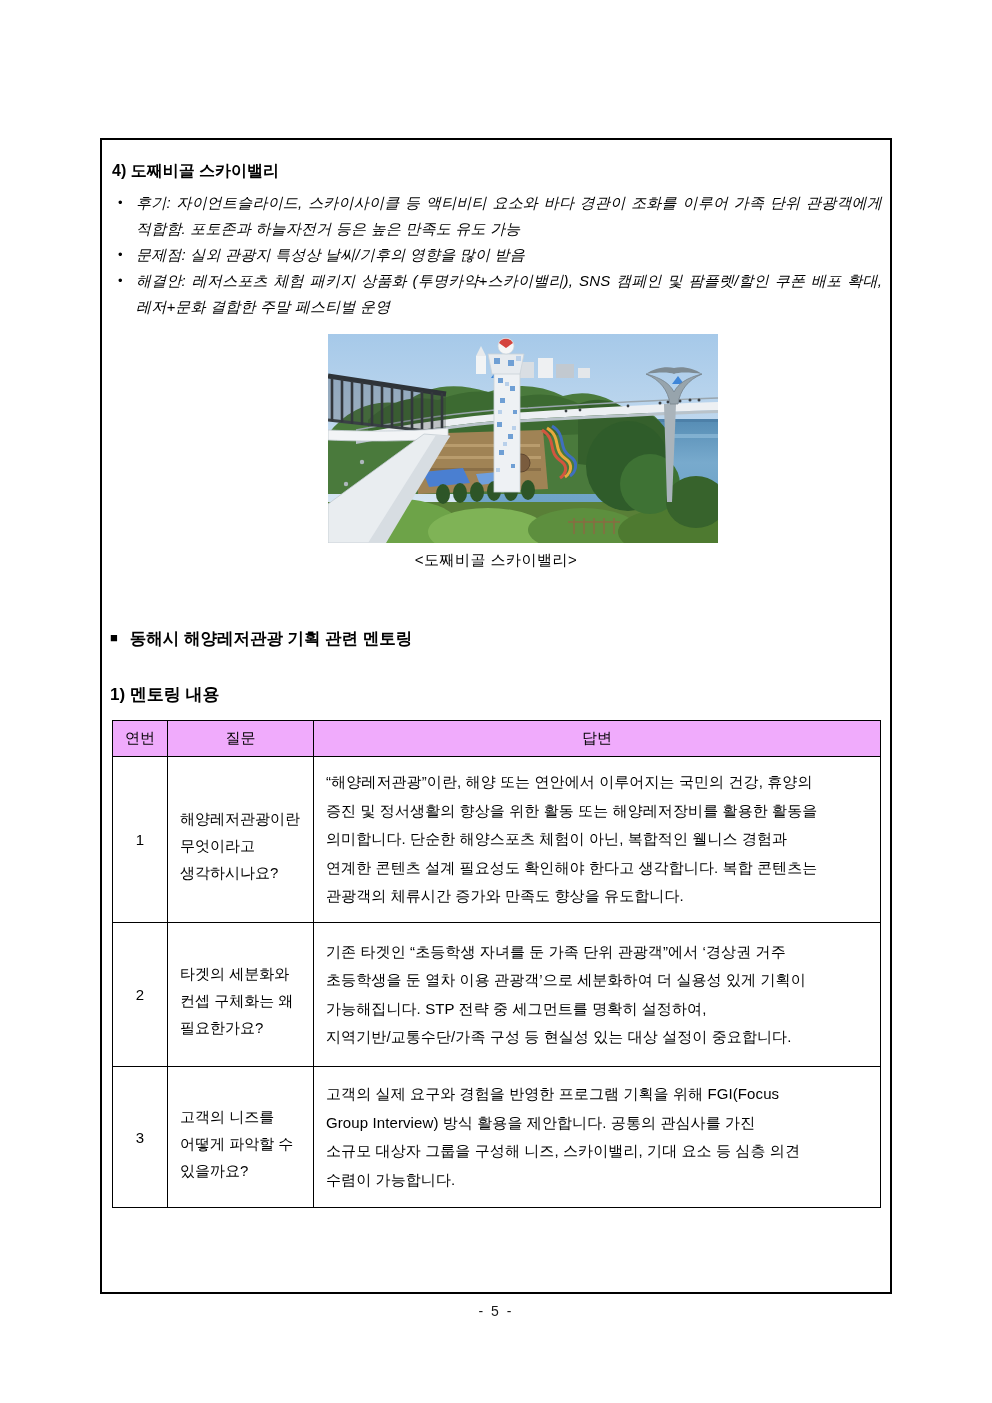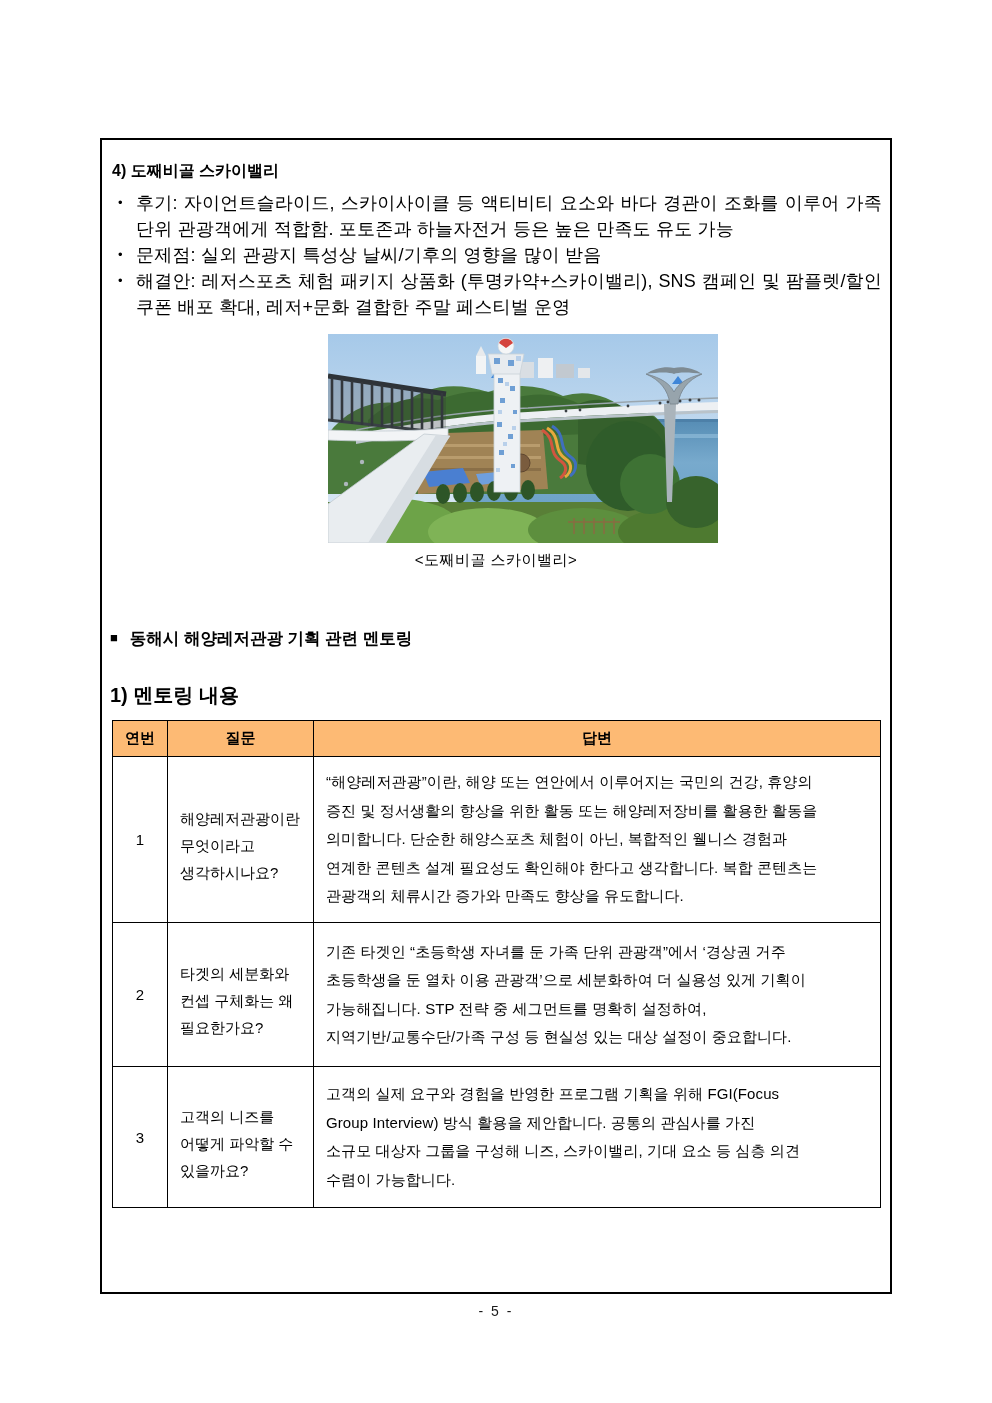--- a/index.html
+++ b/index.html
@@ -17,45 +17,45 @@
   .sec4-heading{
     margin:20px 0 0 2px;font-size:16px;font-weight:bold;line-height:22px;
   }
   .bullets{margin-top:8px;}
   .bullet-row{display:flex;align-items:flex-start;}
   .bullet-glyph{
     width:26px;flex:0 0 26px;text-align:left;padding-left:8px;
     font-size:13px;line-height:26px;box-sizing:border-box;
   }
   .bullet-text{
-    flex:1;font-size:18px;line-height:26px;
-    text-align:justify;word-break:break-all;letter-spacing:.2px;
+    flex:1;font-size:15px;line-height:26px;
+    text-align:justify;word-break:break-all;letter-spacing:.2px;font-style:italic;
   }
   .photo-figure{margin:14px auto 0 auto;width:336px;}
   .photo-frame{width:390px;height:209px;display:block;}
   .photo-caption{
     text-align:center;font-size:15px;margin-top:8px;letter-spacing:.5px;
   }
   .section-title{
     margin:56px 0 0 0;font-size:16.5px;font-weight:bold;line-height:24px;
     display:flex;align-items:center;
   }
   .square-marker{font-size:13px;margin-right:12px;line-height:24px;}
   .subsection-title{
-    margin:34px 0 0 0;font-size:20px;font-weight:bold;line-height:22px;
+    margin:34px 0 0 0;font-size:17px;font-weight:bold;line-height:22px;
   }
   table.mentoring{
     margin:14px 0 0 2px;border-collapse:collapse;table-layout:fixed;
     width:768px;
   }
   table.mentoring th, table.mentoring td{
     border:1px solid #000;font-size:15px;vertical-align:middle;
   }
   table.mentoring th{
-    background:#fdba74;font-weight:bold;text-align:center;height:33px;
+    background:#f0abfc;font-weight:normal;text-align:center;height:33px;
   }
   col.c-no{width:55px;} col.c-q{width:146px;} col.c-a{width:567px;}
   td.cell-no{text-align:center;}
   td.cell-q{padding:12px 6px 0 12px;}
   td.cell-q .qline{line-height:27px;}
   td.cell-a{padding:0 8px 0 12px;}
   td.cell-a .aline{line-height:28.5px;letter-spacing:.1px;}
   tr.row-1{height:166px;} tr.row-2{height:144px;} tr.row-3{height:141px;}
   .page-number{
     position:absolute;left:0;top:1303px;width:992px;text-align:center;

